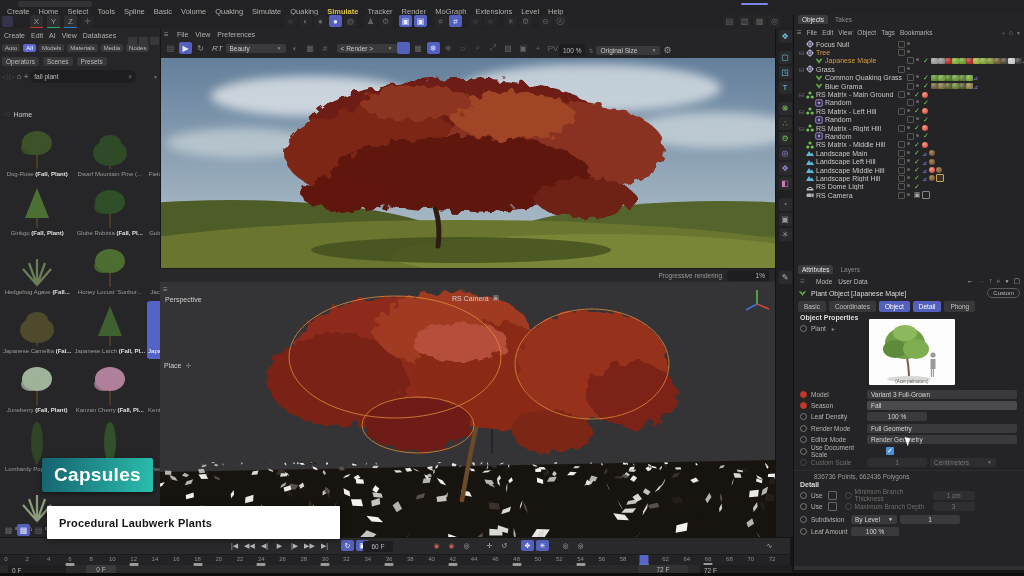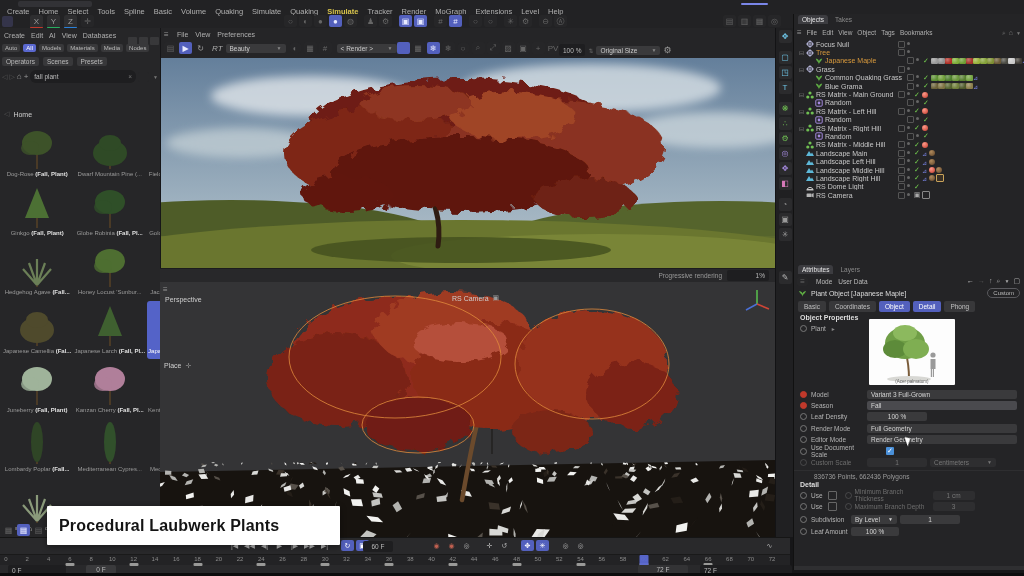--- a/index.html
+++ b/index.html
@@ -61,22 +61,22 @@
   #tline{left:0;top:537px;width:790px;height:36px;background:#29292b;border-top:1px solid #151515;}
   .tick{position:absolute;top:1px;font-size:6px;color:#8a8a8a;transform:translateX(-50%);}
   .kbar{position:absolute;top:8px;width:9px;height:3px;background:#9a9a98;border-radius:1px;transform:translateX(-50%);}
   .tl-glyph{display:inline-flex;align-items:center;justify-content:center;height:11px;min-width:13px;
             font-size:7px;color:#b5b5b5;background:transparent;border-radius:2px;}
   .tl-glyph.active{background:#5360bd;color:#fff;}
   
   #capsules{left:42px;top:458px;width:111px;height:34px;border-radius:2px;
             background:linear-gradient(100deg,#15626e,#2abfae);display:flex;align-items:center;justify-content:center;
             color:#fff;font-size:19px;font-weight:700;letter-spacing:.3px;box-shadow:0 2px 5px rgba(0,0,0,.45);}
-  #titlebadge{left:47px;top:506px;width:281px;height:39px;background:#fff;border-radius:1px;
-              display:flex;align-items:center;padding-left:12px;color:#141414;font-size:16px;
+  #titlebadge{left:47px;top:506px;width:281px;height:33px;background:#fff;border-radius:1px;
+              display:flex;align-items:center;padding-left:12px;color:#141414;font-size:11px;
               font-weight:800;letter-spacing:.2px;box-shadow:0 2px 6px rgba(0,0,0,.4);}
   .vticon{width:13px;height:13px;border-radius:2px;background:#2b2b2d;margin:2px auto;
           display:flex;align-items:center;justify-content:center;font-size:8px;}
   .winbtn{width:9px;height:8px;background:#38383a;border-radius:1px;margin-left:2px;display:inline-block;}
   .searchwrap{display:flex;align-items:center;gap:2px;}
   .cursor-arrow{position:absolute;width:0;height:0;border-left:5px solid #fff;border-top:3px solid transparent;
                 border-bottom:7px solid transparent;filter:drop-shadow(0 0 1px #000);transform:rotate(-18deg);}
 </style>
 </head>
 <body>
@@ -1309,16 +1309,19 @@
     <span class="chip" style="position:absolute;left:638px;top:27px;width:42px;height:7px;justify-content:center;background:#333335;">
       <span>72 F</span>
     </span>
     <span class="field" style="position:absolute;left:700px;top:27px;width:84px;height:8px;">
       <span>72 F</span>
     </span>
     <span class="tl-glyph" style="position:absolute;left:763px;top:2px;">∿</span>
   </div>
   <div class="abs" style="left:0;top:573px;width:1024px;height:3px;background:#0c0c0d;"></div>
 
+  <div class="abs" id="capsules">
+    <span>Capsules</span>
+  </div>
   <div class="abs" id="titlebadge">
     <span>Procedural Laubwerk Plants</span>
   </div>
 </div>
 
 </body></html>

